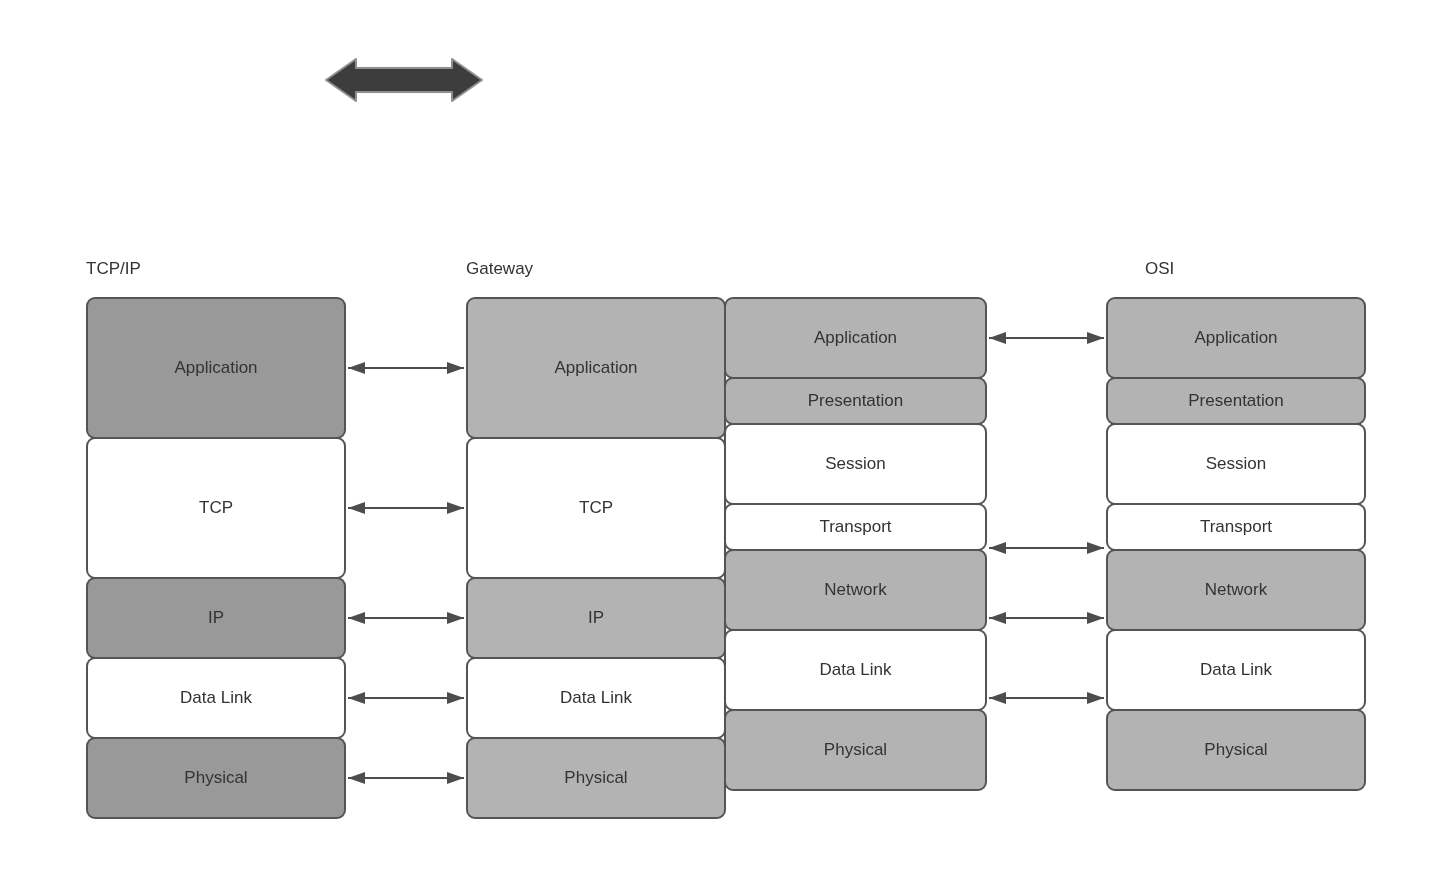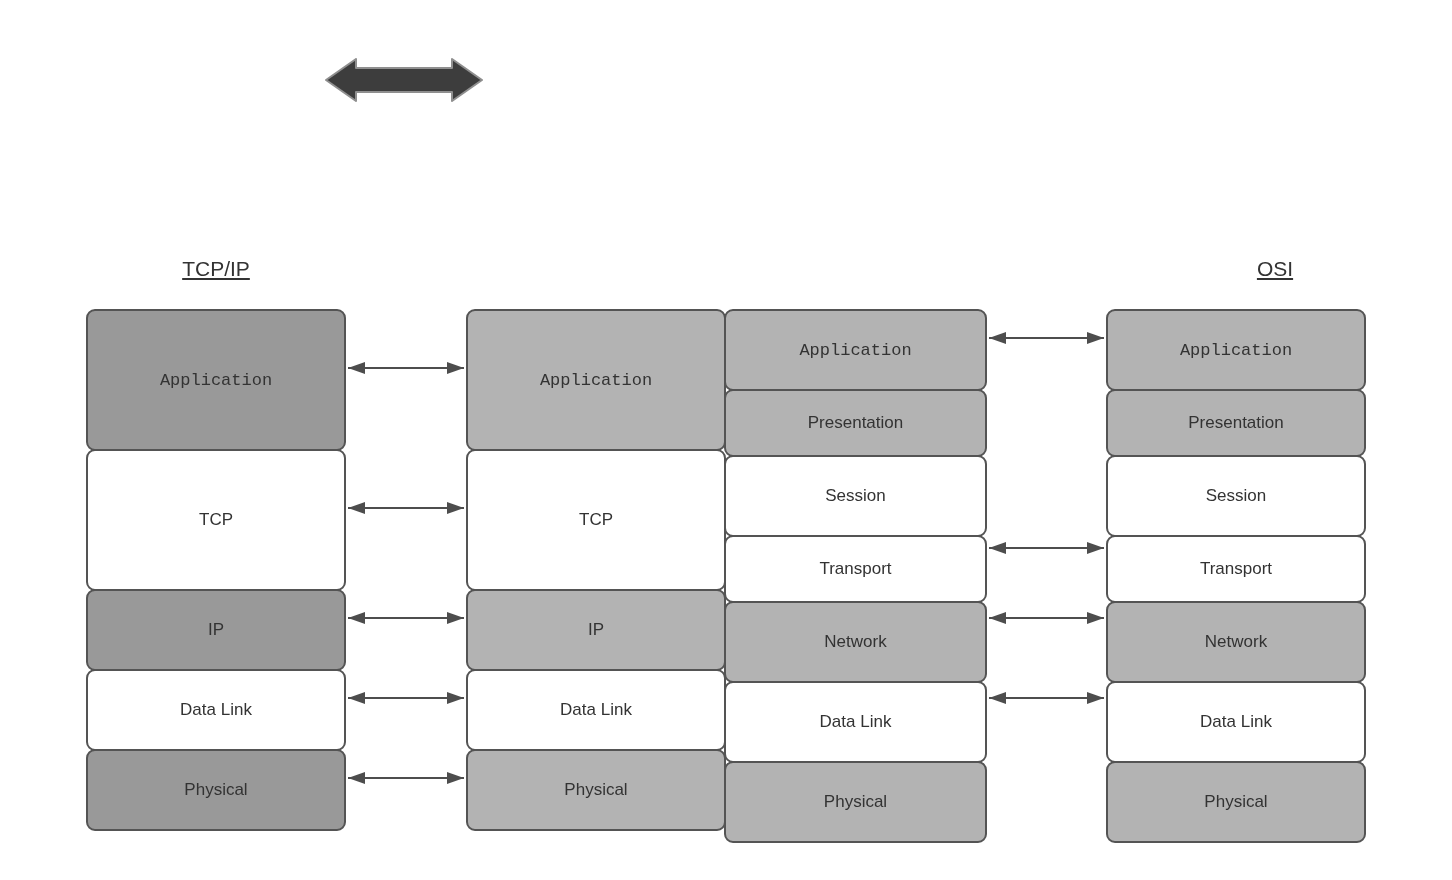--- a/index.html
+++ b/index.html
@@ -13,42 +13,40 @@
     width: 1452px;
     height: 880px;
     background: #ffffff;
     font-family: "Liberation Sans", sans-serif;
     overflow: hidden;
   }
   .hdr {
     position: absolute;
     top: 257px;
     height: 24px;
-    font-size: 21px;
+    font-size: 17px;
     line-height: 24px;
     color: var(--text);
-    text-align: center;
-    text-decoration: underline;
   }
   .col { position: absolute; top: 297px; }
   .box {
     box-sizing: border-box;
     border: 2px solid var(--border);
     border-radius: 9px;
     margin-top: -2px;
     display: flex;
     align-items: center;
     justify-content: center;
     font-size: 17px;
     color: var(--text);
   }
-  .box:first-child { margin-top: 12px; font-family: Liberation Mono, monospace; }
+  .box:first-child { margin-top: 0; }
   .h-tall  { height: 142px; }
   .h-med   { height: 82px; }
-  .h-short { height: 68px; }
+  .h-short { height: 48px; }
   .arrow {
     position: absolute;
     height: 2px;
     background: var(--arrow);
   }
   .arrow::before, .arrow::after {
     content: '';
     position: absolute;
     top: -5px;
     width: 0; height: 0;
@@ -62,20 +60,21 @@
 </head>
 <body>
 
 <div class="canvas">
 
   <svg class="top-arrow" width="158" height="44" viewBox="0 0 158 44">
     <polygon points="1,22 31,1 31,10 127,10 127,1 157,22 127,43 127,34 31,34 31,43" stroke-width="2" stroke-linejoin="round" stroke="#8f8f8f" fill="#3d3d3d"></polygon>
   </svg>
 
   <div class="hdr" style="left:86px; width:260px;">TCP/IP</div>
+  <div class="hdr" style="left:466px; width:521px;">Gateway</div>
   <div class="hdr" style="left:1145px; width:260px;">OSI</div>
 
   <div class="col" style="left:86px; width:260px;">
     <div class="box h-tall" style="background: rgb(153, 153, 153);">Application</div>
     <div class="box h-tall" style="background: rgb(255, 255, 255);">TCP</div>
     <div class="box h-med" style="background: rgb(153, 153, 153);">IP</div>
     <div class="box h-med" style="background: rgb(255, 255, 255);">Data Link</div>
     <div class="box h-med" style="background: rgb(153, 153, 153);">Physical</div>
   </div>
 

